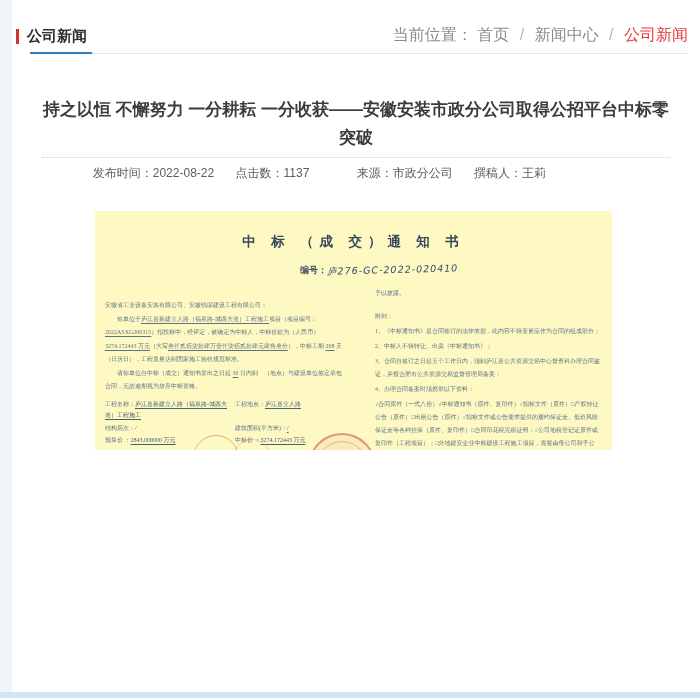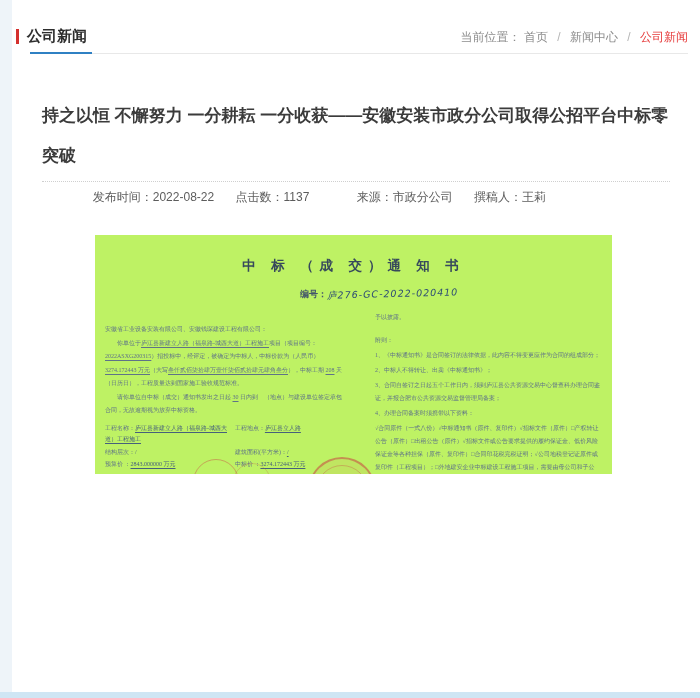--- a/index.html
+++ b/index.html
@@ -5,40 +5,40 @@
   html,body{margin:0;padding:0;width:700px;height:698px;overflow:hidden;
     background:#eef4f9;font-family:"Liberation Sans",sans-serif;}
   .bottom-strip{position:absolute;left:0;bottom:0;width:700px;height:6px;background:#cfe6f4;}
   .page{position:absolute;left:12px;top:0;width:688px;height:692px;background:#fff;overflow:hidden;}
 
   
   .section-head{display:flex;justify-content:space-between;align-items:flex-end;
     padding:26px 12px 0 4px;height:20px;}
   .sh-left{display:flex;align-items:center;font-size:15px;font-weight:600;color:#2e2e2e;}
   .red-bar{display:inline-block;width:3px;height:15px;background:var(--accent-red,#d4302e);margin-right:8px;}
-  .breadcrumb{font-size:12px;color:#8c8c8c;}
+  .breadcrumb{font-size:16px;color:#8c8c8c;}
   .breadcrumb a{color:#8c8c8c;text-decoration:none;cursor:pointer;}
   .breadcrumb a.active{color:var(--breadcrumb-active,#e63a3a);}
   .breadcrumb .sep{margin:0 6px;color:#b5b5b5;}
   .divider{position:relative;margin:7px 12px 0 18px;border-bottom:1px solid #e8e8e8;}
   .divider .blue{position:absolute;left:0;top:-1px;width:62px;height:2px;background:var(--divider-blue,#2f80c3);}
 
   
-  .article-title{margin:42px 30px 0;font-size:17px;line-height:40px;
+  .article-title{margin:42px 30px 0;text-align:center;font-size:17px;line-height:28px;
     font-weight:bold;color:#3b3b3b;padding-bottom:5px;border-bottom:1px dotted #cfcfcf;}
   .meta{margin-top:7px;padding-right:154px;text-align:right;font-size:12px;color:#5c5c5c;line-height:16px;}
   .meta .m2{margin-left:18px;}
   .meta .m3{margin-left:44px;}
   .meta .m4{margin-left:18px;}
   .content{margin:30px 18px 0 18px;}
   .content p{margin:0 0 15px;font-family:"Liberation Serif",serif;font-size:14px;
     line-height:22.5px;color:#3f3f3f;text-align:justify;text-indent:2em;}
 
   
-  .scan{position:relative;width:517px;height:239px;margin:11px 0 0 65px;background:#bef264;
+  .scan{position:relative;width:517px;height:239px;margin:11px 0 0 65px;background:#fef9c3;
     overflow:hidden;font-family:"Liberation Serif",serif;color:var(--scan-ink,#5f7388);
     filter:blur(.25px);}
   .scan-title{margin-top:22px;text-align:center;font-size:13.5px;font-weight:bold;
     letter-spacing:6px;color:#37495c;}
   .scan-no{margin:13px 0 0 205px;font-size:9px;color:#44566b;}
   .scan-no .hand{display:inline-block;font-family:"DejaVu Sans",sans-serif;font-style:italic;
     font-size:9.5px;letter-spacing:1px;color:#2e4d74;transform:rotate(-1.5deg);}
   .cols{display:flex;gap:28px;padding:10px 6px 0 10px;}
   .col-l{flex:0 0 242px;font-size:6px;line-height:13.5px;padding-top:12px;}
   .col-r{flex:0 0 225px;font-size:6px;line-height:13px;}

